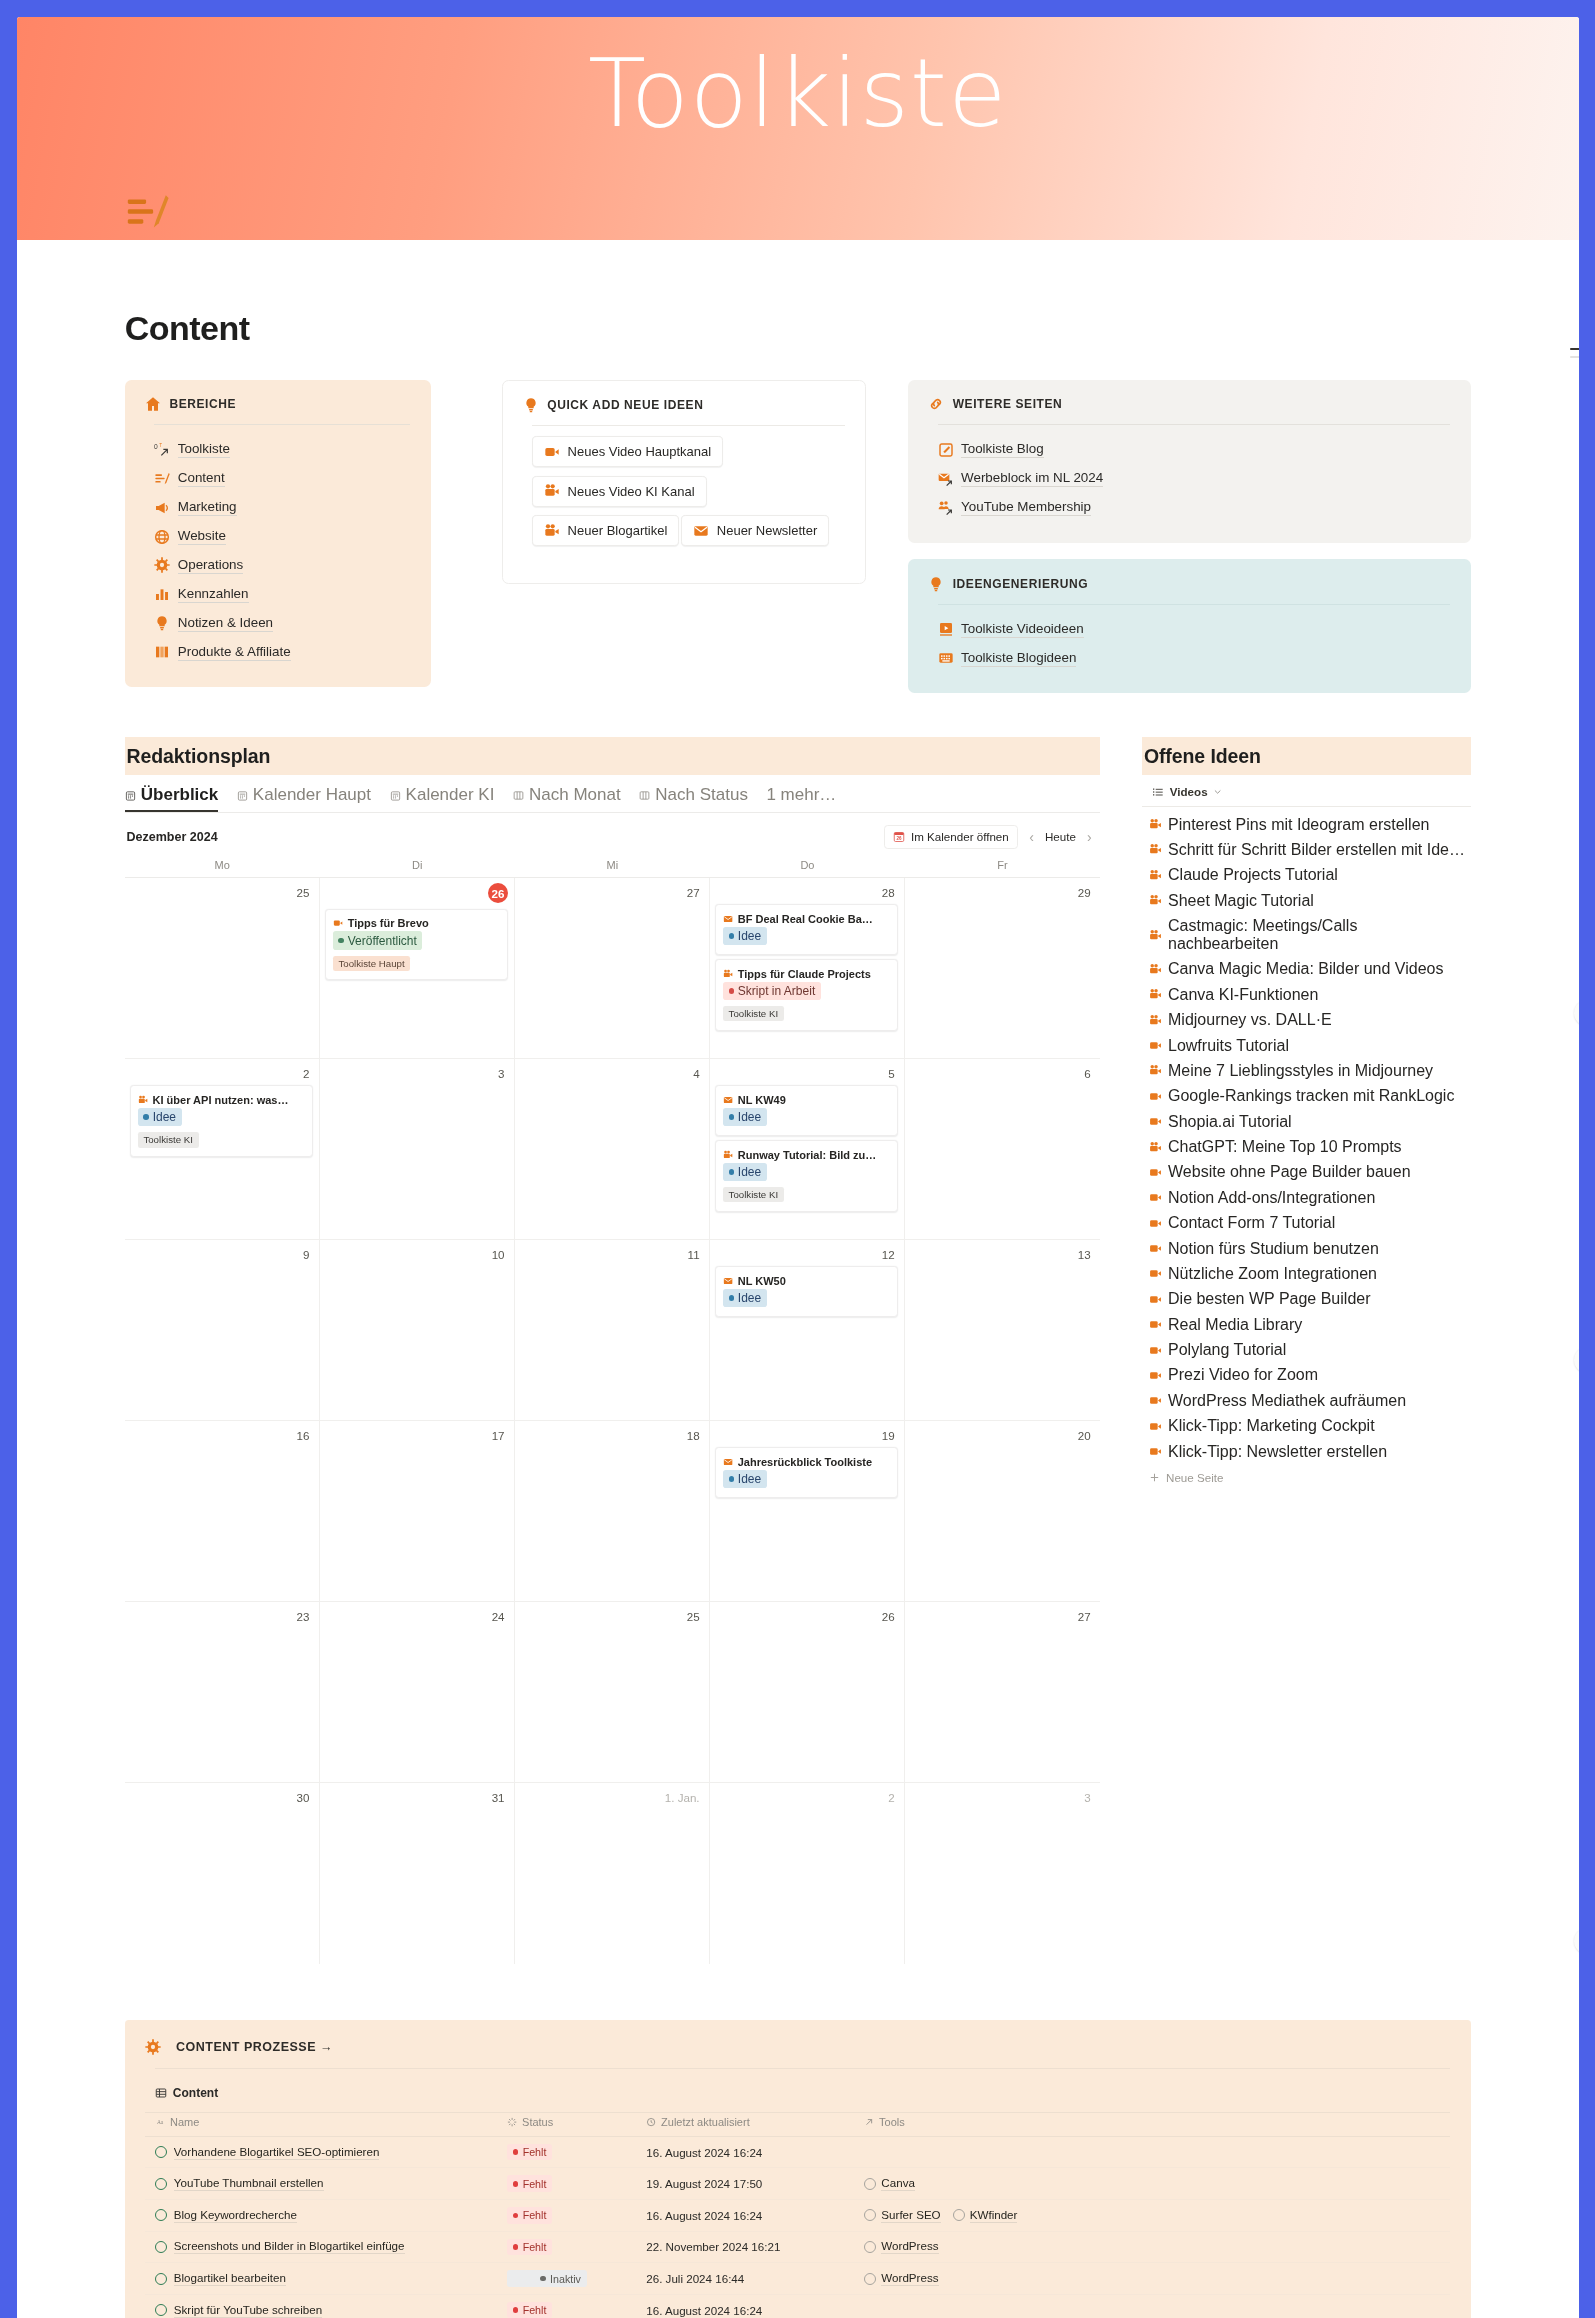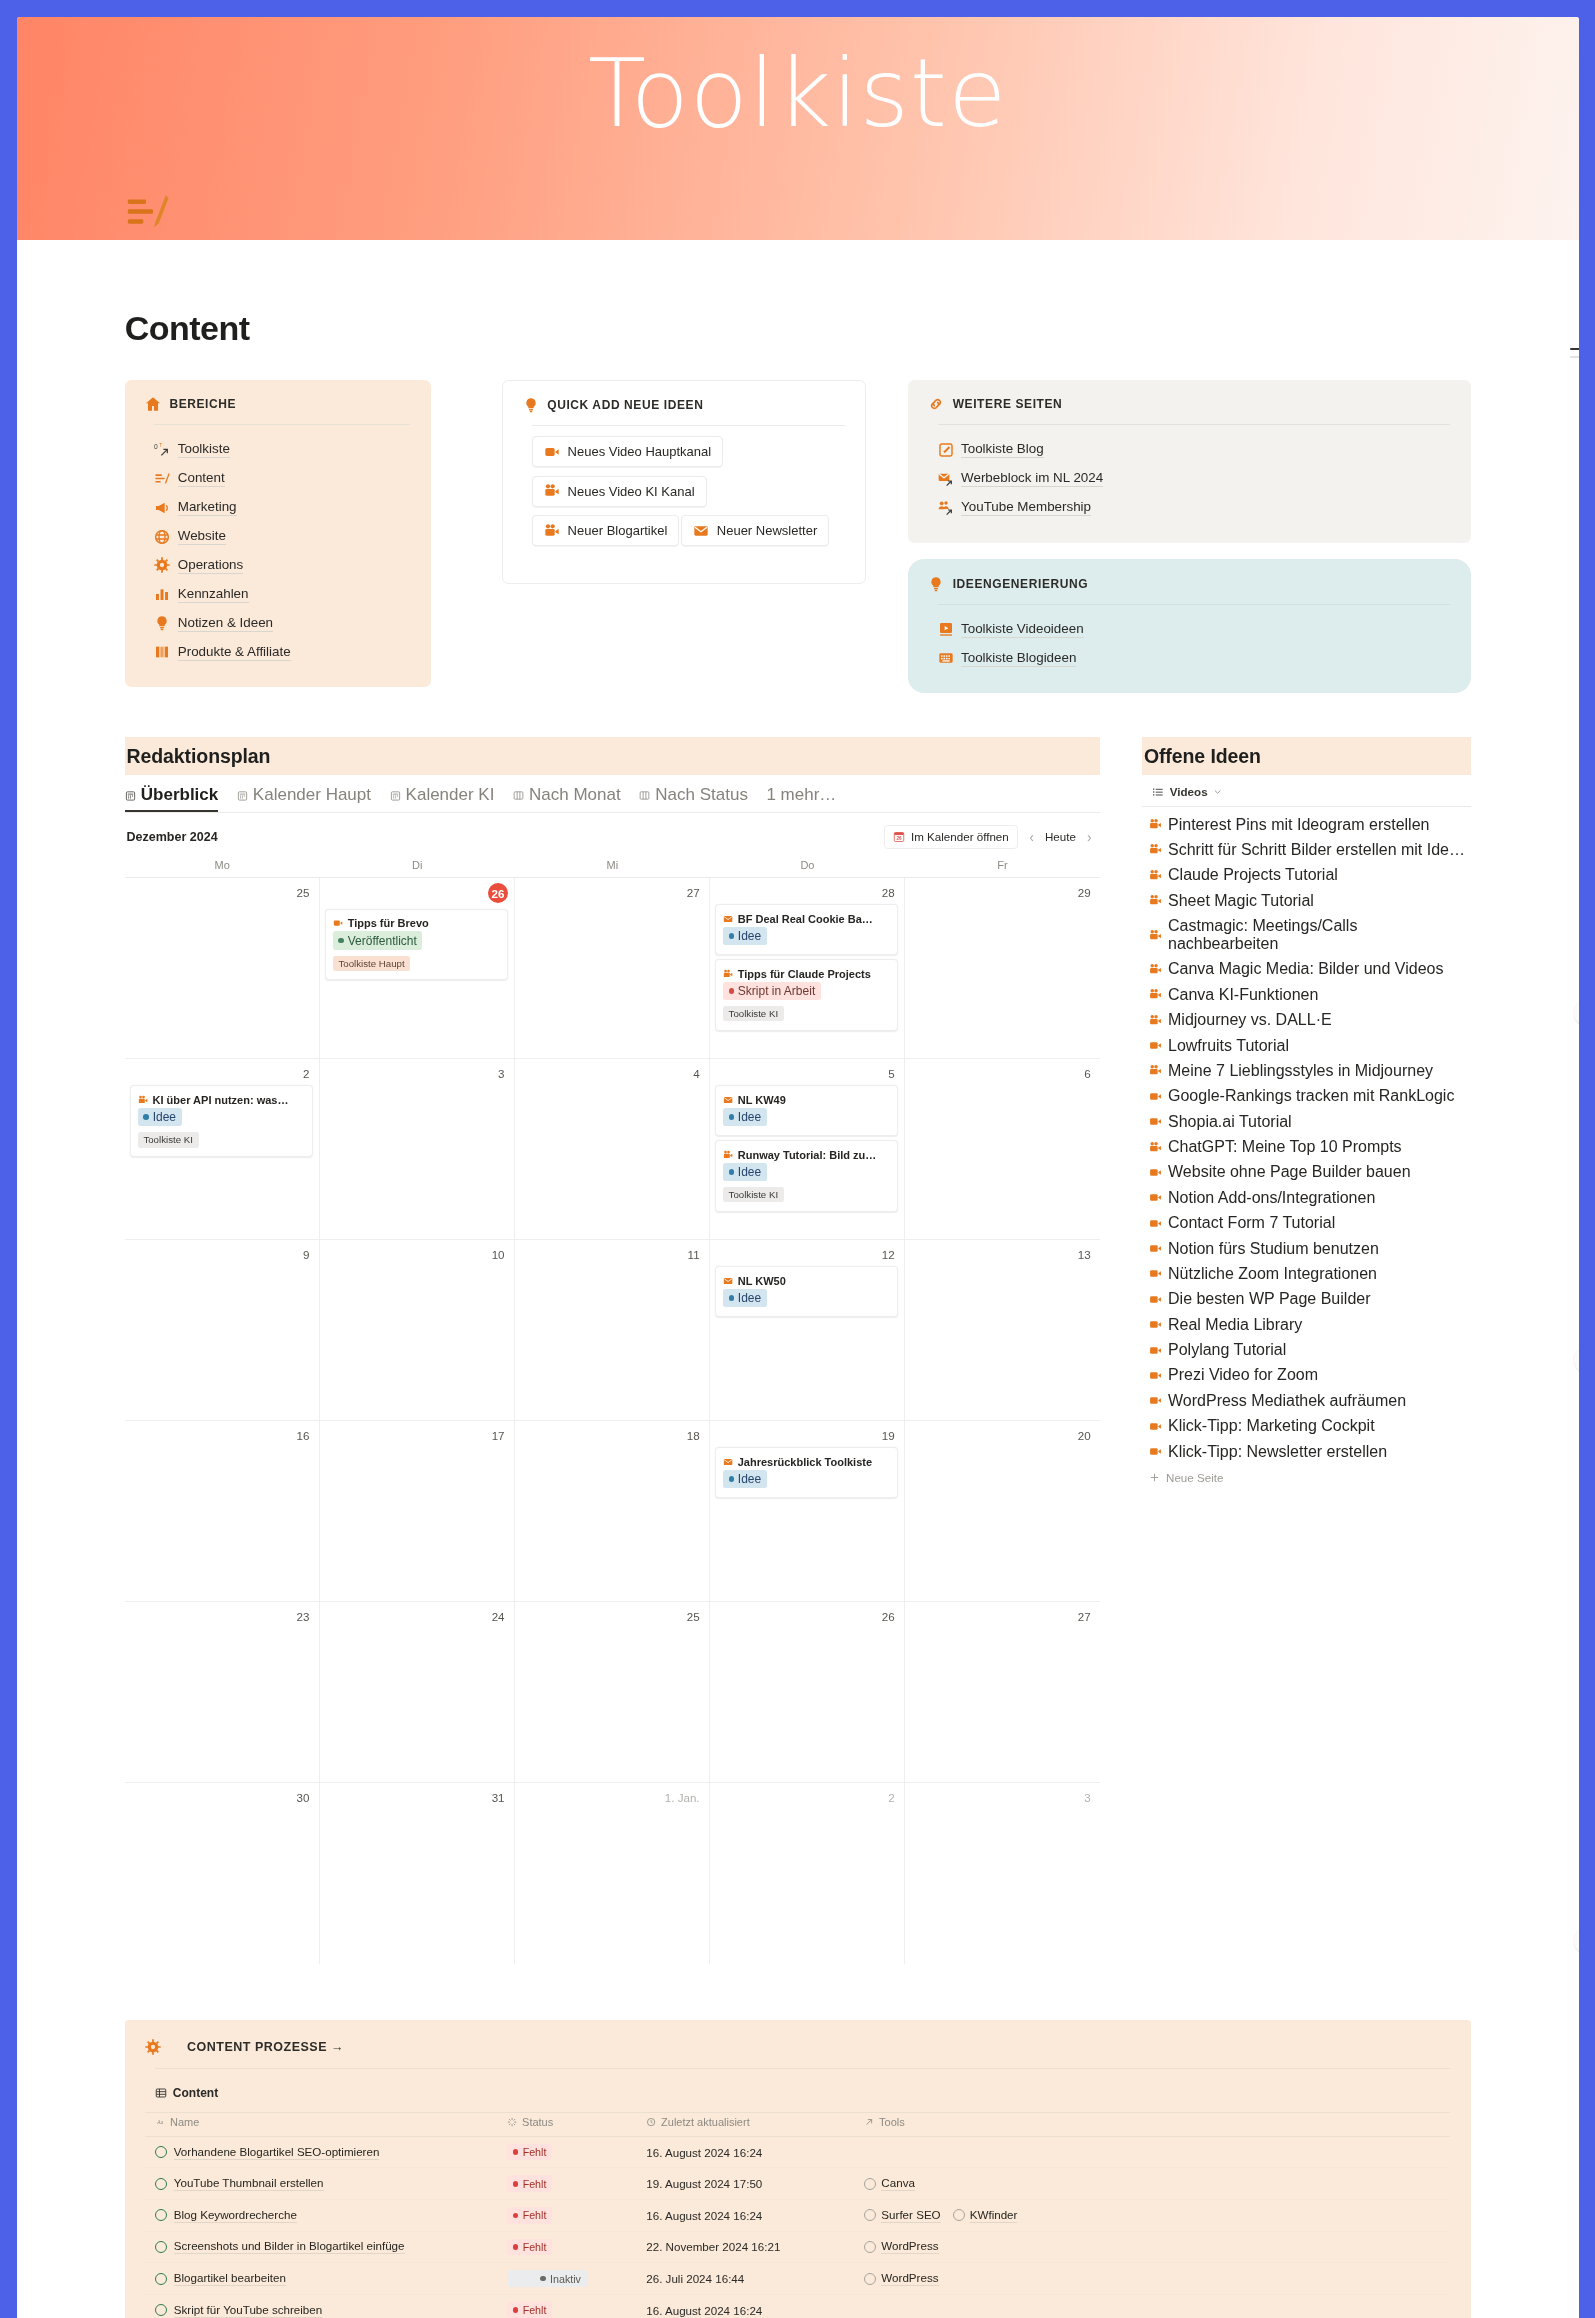--- a/index.html
+++ b/index.html
@@ -91,21 +91,21 @@
   .col-b { width: 417px; margin-left: 43px; }
   .col-c { width: 598px; margin-left: 42px; }
 
   .card {
     border-radius: 6.5px;
     padding: 16.7px 20.4px 20.4px 20.4px;
   }
   .card.peach  { background: #fbead9; }
   .card.white  { background: #ffffff; border: 0.9px solid #eeedeb; margin-left: 28px; }
   .card.grey   { background: #f3f2ef; }
-  .card.mint   { background: #ddeded; border-radius: 16px; }
+  .card.mint   { background: #ddeded; }
 
   .card-head {
     display: flex; align-items: center; gap: 8.3px;
     font-size: 12px; font-weight: bold;
     letter-spacing: 0.6px;
     color: #2e2c29;
   }
   .card-rule { height: 0.9px; background: #e6e0d6; margin: 12px 0 10.2px 9.3px; }
   .card.white .card-rule { background: #eceae6; }
   .card.grey  .card-rule { background: #e3e1dc; }
@@ -238,21 +238,21 @@
   .oi-item { display: flex; align-items: center; gap: 6.5px; padding: 3.7px 1.9px 3.7px 6.5px; font-size: 16px; color: #272624; }
   .oi-new { display: flex; align-items: center; gap: 6.5px; padding: 6.5px 1.9px 3.7px 6.5px; font-size: 11.6px; color: #9d9a94; }
 
   
   #proc {
     margin-top: 56px;
     background: #fbead9;
     border-radius: 3.7px;
     padding: 18.5px 20.4px 33px 20.4px;
   }
-  #proc-head { display: flex; align-items: center; gap: 26px; font-size: 12.5px; font-weight: bold; letter-spacing: 0.5px; color: #2e2c29; }
+  #proc-head { display: flex; align-items: center; gap: 15px; font-size: 12.5px; font-weight: bold; letter-spacing: 0.5px; color: #2e2c29; }
   #proc-rule { height: 0.9px; background: #eddfd0; margin: 13px 0 0 10.2px; }
   #proc-dbname { display: flex; align-items: center; gap: 5.6px; padding: 16.7px 0 12px 10.2px; font-size: 12px; font-weight: 600; color: #2a2927; }
 
   table.ptable { width: 100%; border-collapse: collapse; }
   table.ptable th {
     text-align: left;
     font-size: 11px; font-weight: normal; color: #8d8a84;
     padding: 3.7px 0 6.5px 10.2px;
     border-bottom: 0.9px solid #eddfd0;
     border-top: 0.9px solid #eddfd0;

